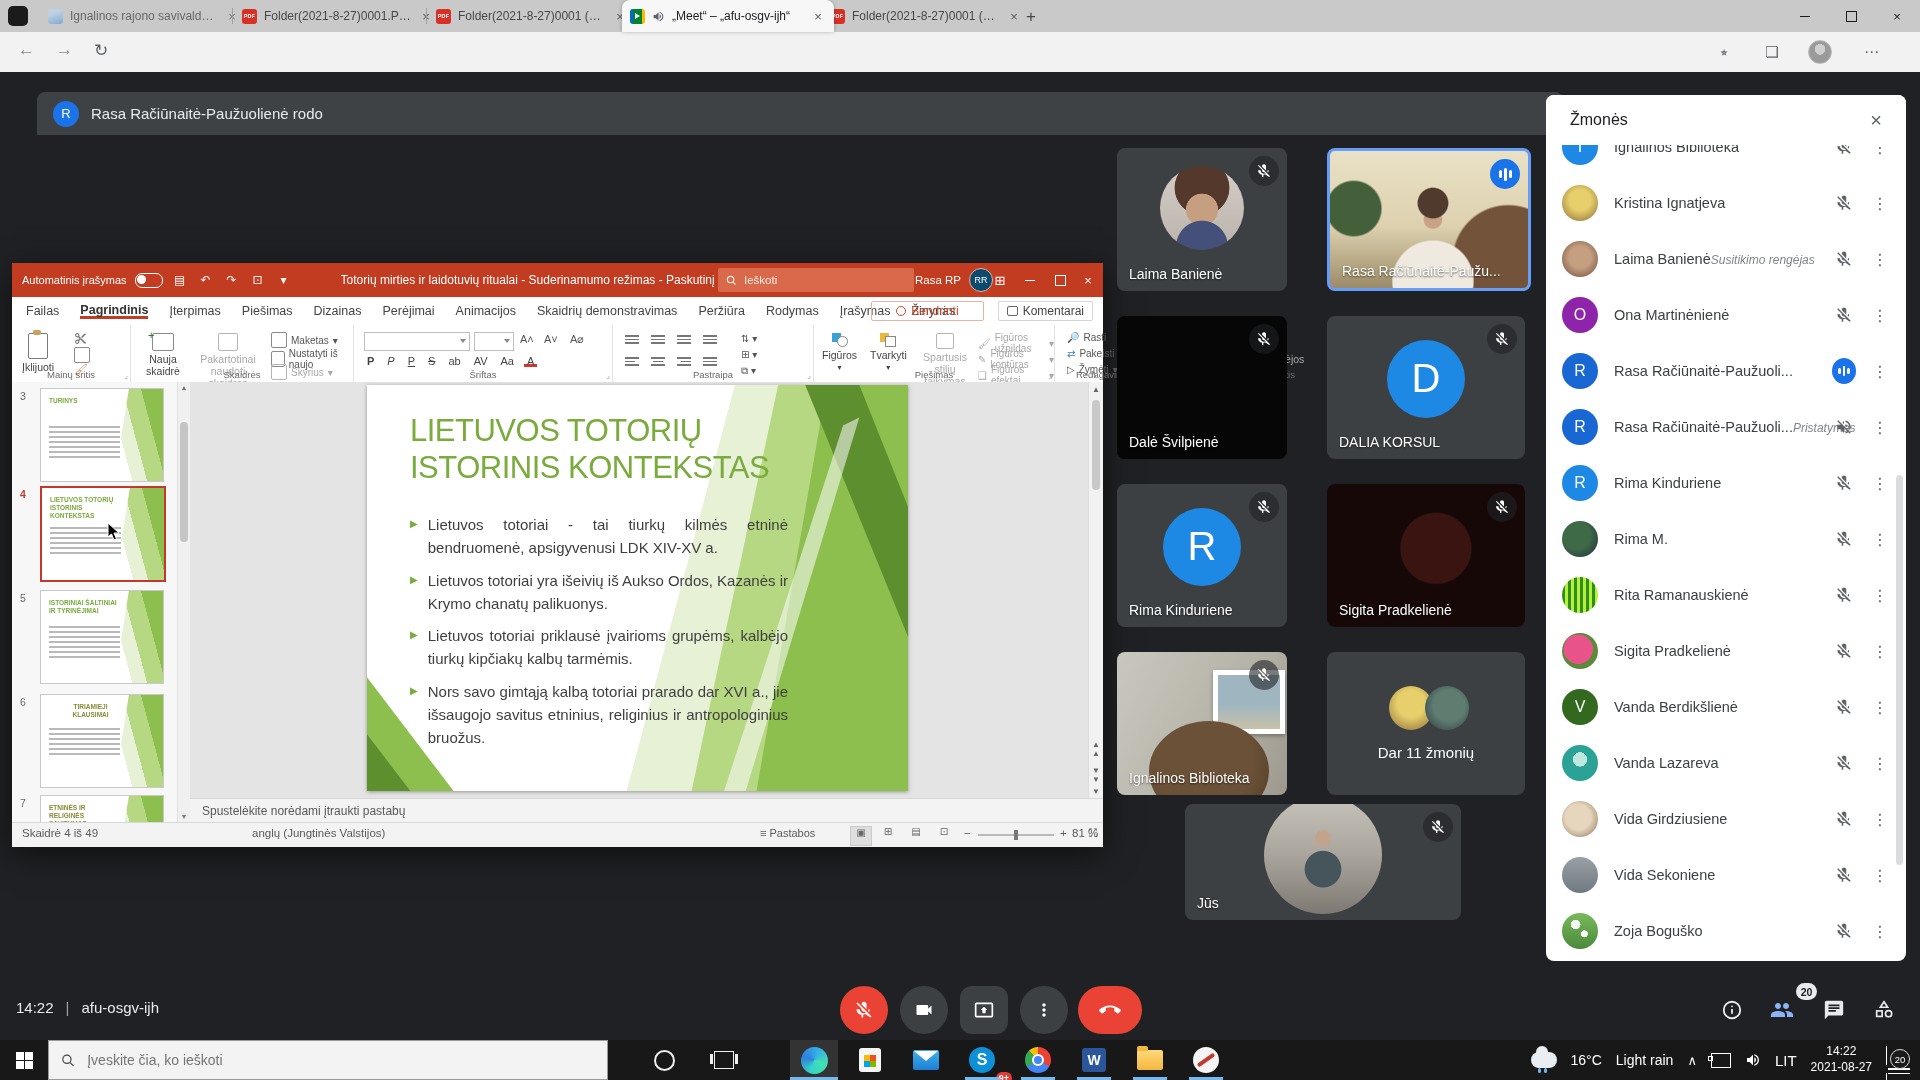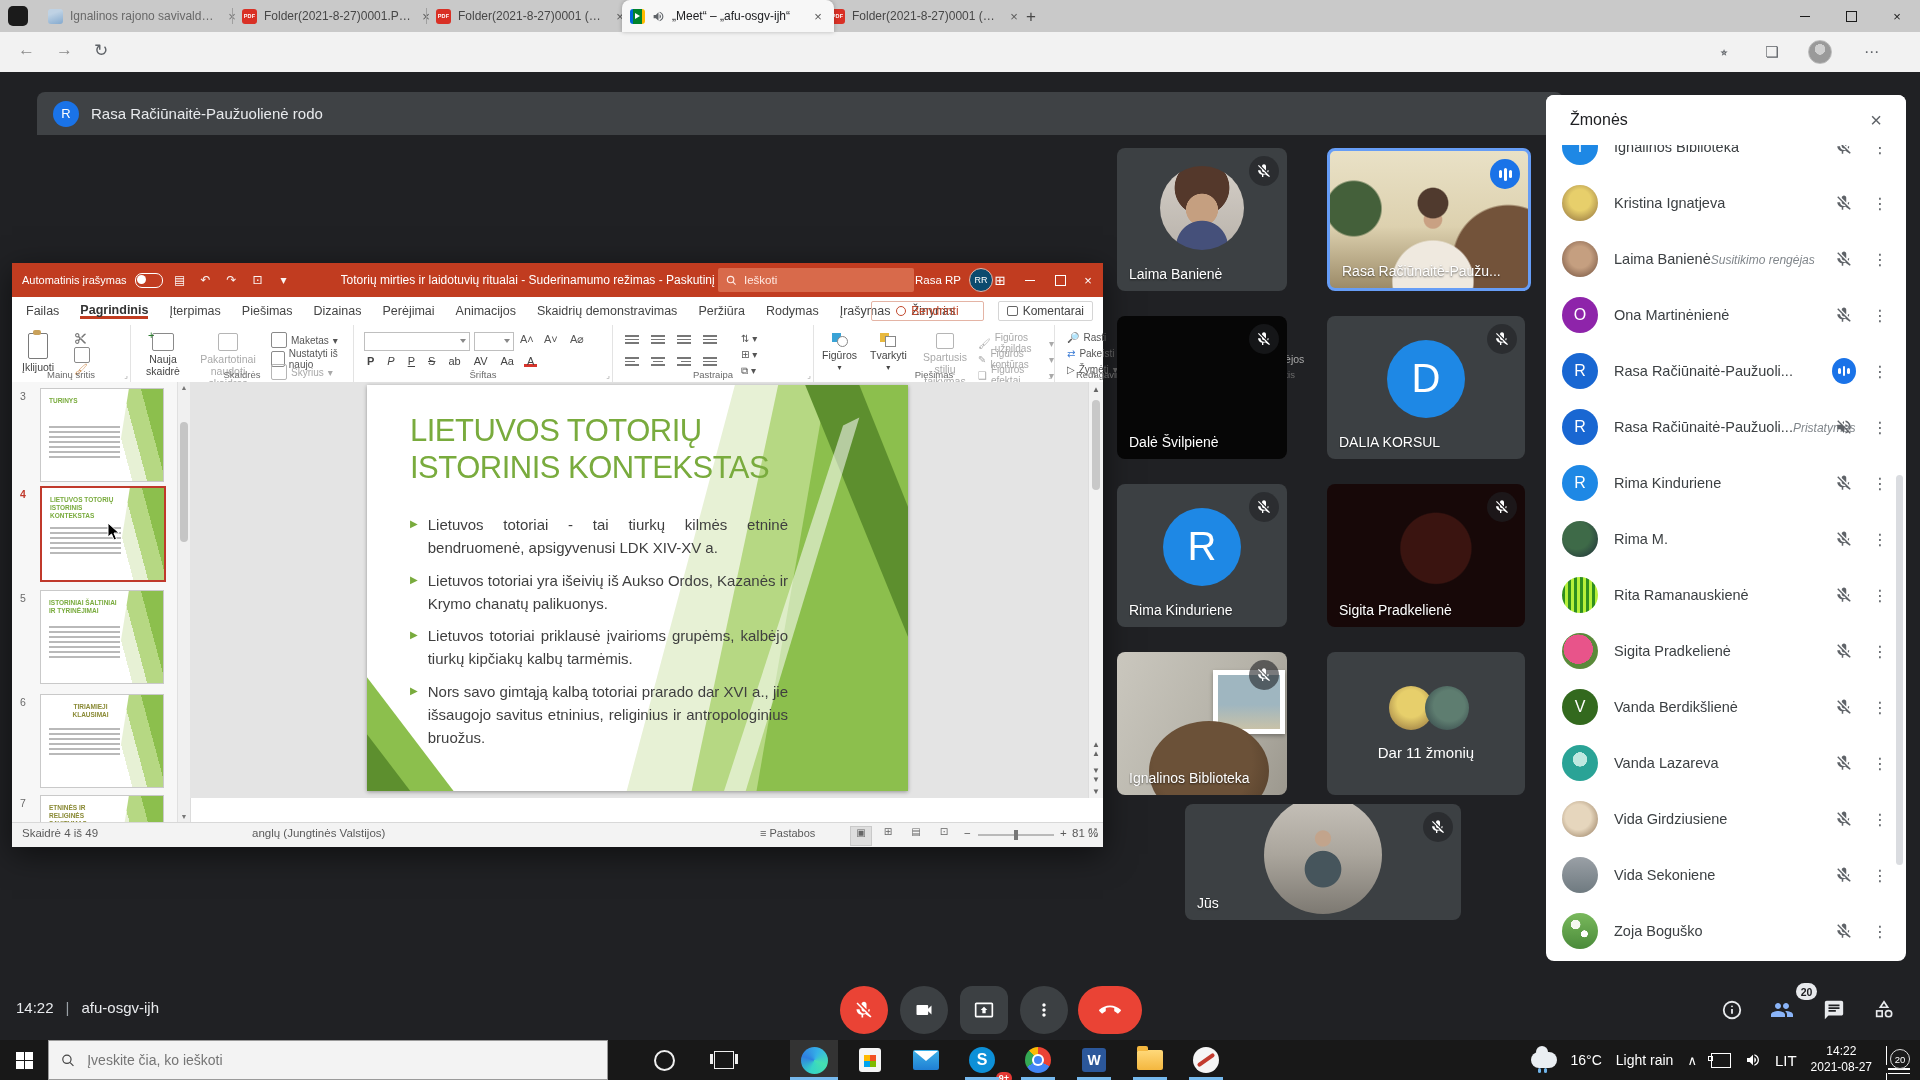--- a/index.html
+++ b/index.html
@@ -613,20 +613,23 @@
         </div>
         <div id="vscroll">
           <span class="el" style="top:3px">▲</span>
           <span class="vt"></span>
           <span class="el" style="bottom:40px">▲<br>▲</span>
           <span class="el" style="bottom:14px">▼<br>▼</span>
           <span class="el" style="bottom:2px">▼</span>
         </div>
       </div>
 
+      <div id="notesbar">
+        <span>Spustelėkite norėdami įtraukti pastabų</span>
+      </div>
 
       <div id="statusbar">
         <span class="si" style="left:10px">Skaidrė 4 iš 49</span>
         <span class="si" style="left:240px">anglų (Jungtinės Valstijos)</span>
         <span class="si" style="left:748px;font-size:11px">≡ <span>Pastabos</span></span>
         <span class="viewbtn act" style="left:838px">▣</span>
         <span class="viewbtn" style="left:866px">⊞</span>
         <span class="viewbtn" style="left:894px">▤</span>
         <span class="viewbtn" style="left:922px">⊡</span>
         <span class="si" style="left:952px">−</span>

